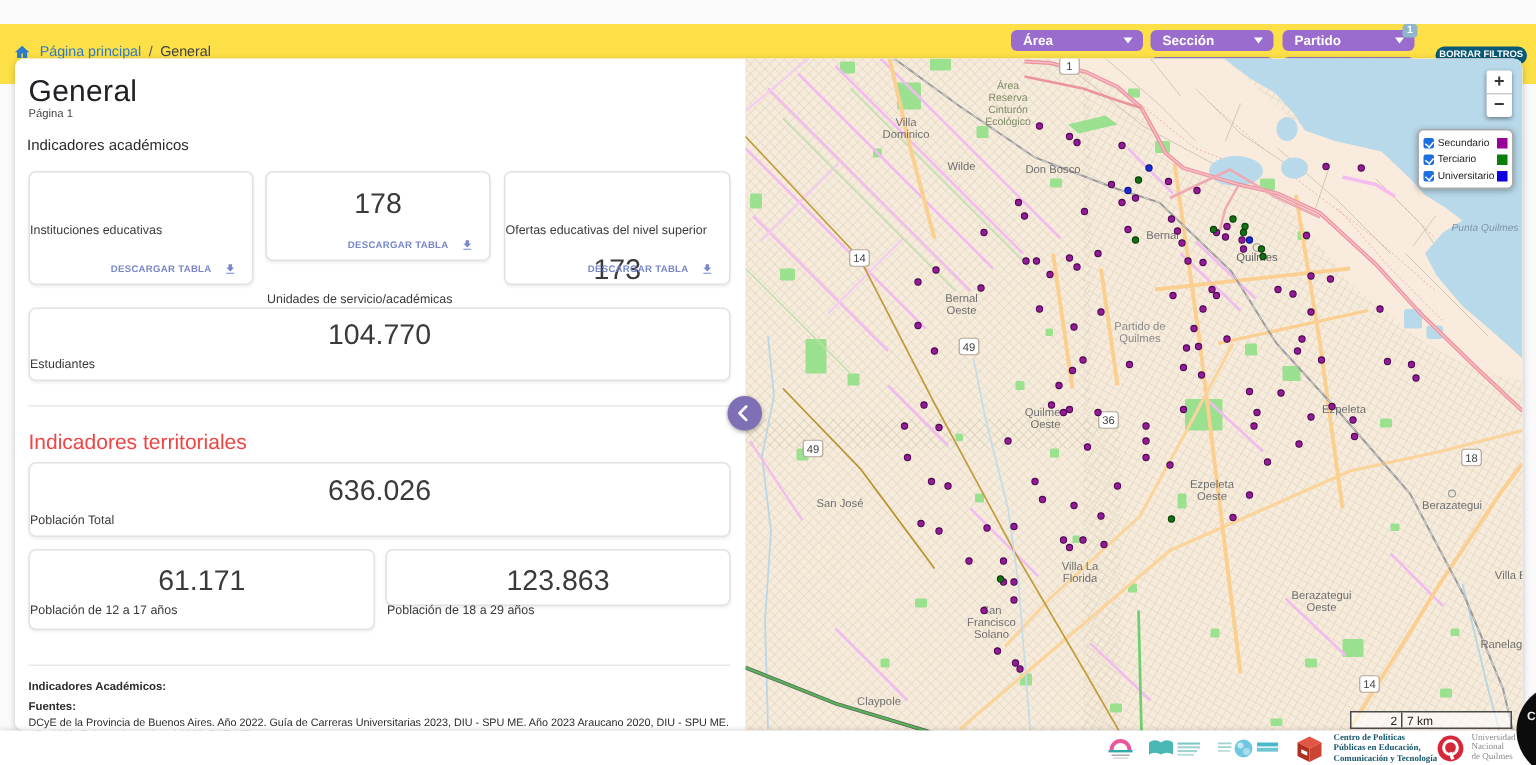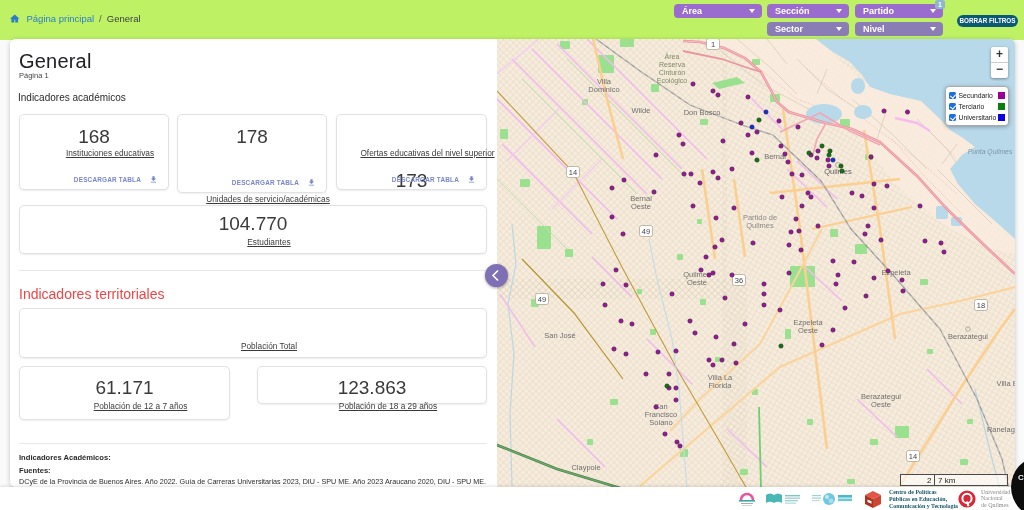--- a/index.html
+++ b/index.html
@@ -1,36 +1,36 @@
 <!DOCTYPE html>
 <html><head>
 <meta charset="utf-8">
 <style>
   * { margin:0; padding:0; box-sizing:border-box; }
   html,body { width:1024px; height:510px; overflow:hidden; font-family:"Liberation Sans", sans-serif; background:#fafafa; }
-  .topbar { position:absolute; left:0; top:0; width:1024px; height:40px; background:#bef264; }
+  .topbar { position:absolute; left:0; top:16px; width:1024px; height:40px; background:#fde047; }
   .crumb { position:absolute; left:9px; top:13px; font-size:9.5px; color:#3c4043; display:flex; align-items:center; }
   .crumb .home { width:11.5px; height:11.5px; margin-right:6px; }
   .crumb a { color:#2d7cc9; text-decoration:none; }
   .crumb .sep { margin:0 5px; color:#555; }
   .dd { position:absolute; height:14.5px; border-radius:4px; color:#fff; font-size:9px; font-weight:bold; line-height:14.5px; padding-left:8px; }
   .dd .car { position:absolute; right:7px; top:5.5px; width:0; height:0; border-left:3.5px solid transparent; border-right:3.5px solid transparent; border-top:4px solid #fff; }
   .r1 { background:#9a6ccd; top:3.5px; }
   .r2 { background:#8a7db6; top:21.5px; }
   .badge { position:absolute; left:935px; top:0px; width:10px; height:9px; background:#8fb6ca; border-radius:2.5px; color:#fff; font-size:7px; font-weight:bold; text-align:center; line-height:9px; z-index:5; }
   .borrar { position:absolute; left:957px; top:15px; width:61px; height:12px; background:#0b5a75; border-radius:7px; color:#fff; font-size:6.3px; font-weight:bold; text-align:center; line-height:12px; white-space:nowrap; }
   .card { position:absolute; left:10px; top:39px; width:1005px; height:448px; background:#fff; border-radius:6px; box-shadow:0 1px 5px rgba(0,0,0,.22); overflow:hidden; }
   .leftpane { position:absolute; left:0; top:0; width:487px; height:448px; background:#fff; }
   .h1 { position:absolute; left:9px; top:11px; font-size:20px; color:#202124; font-weight:500; letter-spacing:.2px; }
   .pag { position:absolute; left:9px; top:31.5px; font-size:7.5px; color:#444; }
   .sec1 { position:absolute; left:8px; top:53px; font-size:10px; color:#2b2b2b; font-weight:500; }
   .sec2 { position:absolute; left:9px; top:247px; font-size:14px; color:#ef4444; font-weight:500; }
   .scard { position:absolute; background:#fff; border:1px solid #e2e2e2; border-radius:5px; box-shadow:0 1px 2px rgba(0,0,0,.07); }
   .num { position:absolute; left:0; width:100%; text-align:center; font-size:19px; color:#3a3a3a; font-weight:500; }
-  .lbl { position:absolute; left:16px; width:100%; text-align:center; font-size:8.3px; color:#3a3a3a;text-decoration:underline; }
+  .lbl { position:absolute; left:0; width:100%; font-size:8.3px; color:#3a3a3a; }
   .dsc { position:absolute; right:10px; bottom:5px; font-size:6.4px; color:#7986cb; font-weight:bold; letter-spacing:.2px; display:flex; align-items:center; }
   .dsc svg { margin-left:8px; }
   .divider { position:absolute; left:9px; width:468px; height:1px; background:#e8e8e8; }
   .fnote { position:absolute; left:9px; width:469px; font-size:7.6px; color:#2b2b2b; line-height:9.5px; }
   .mapwrap { position:absolute; left:487px; top:0; width:518px; height:448px; background:#f3e7d7; }
   .zoomctl { position:absolute; left:991px; top:47px; width:17px; height:31px; background:#fff; border-radius:2px; box-shadow:0 1px 3px rgba(0,0,0,.4); z-index:10; }
   .zoomctl .z { width:17px; height:15px; text-align:center; font-size:12px; font-weight:bold; color:#333; line-height:15px; }
   .zoomctl .zline { height:1px; background:#ccc; }
   .legend { position:absolute; left:945px; top:86px; width:64px; height:40px; background:#fff; border:1px solid #aaa; border-radius:4px; box-shadow:0 1px 4px rgba(0,0,0,.3); z-index:10; padding:3px 3px; }
   .lrow { display:flex; align-items:center; height:11px; }
@@ -68,31 +68,30 @@
   <div class="borrar">BORRAR FILTROS</div>
 </div>
 
 <div class="card">
   <div class="leftpane">
     <div class="h1">General</div>
     <div class="pag">Página 1</div>
     <div class="sec1">Indicadores académicos</div>
 
     <div class="scard" style="left:9px;top:75px;width:150px;height:76px;">
-      <div class="num" style="top:11px;">168</div>
       <div class="lbl" style="top:33px;">Instituciones educativas</div>
       <div class="dsc">DESCARGAR TABLA <svg width="9" height="9" viewBox="0 0 24 24" fill="#7986cb">
             <path d="M5 20h14v-2H5v2zM19 9h-4V3H9v6H5l7 7 7-7z"></path>
             <circle cx="387" cy="72" r="2.1" fill="#951a97" stroke="#4d0b52" stroke-width="0.7"></circle>
             <circle cx="410.5" cy="73" r="2.1" fill="#951a97" stroke="#4d0b52" stroke-width="0.7"></circle>
             <circle cx="180" cy="403" r="2.1" fill="#951a97" stroke="#4d0b52" stroke-width="0.7"></circle>
             <circle cx="183" cy="407" r="2.1" fill="#951a97" stroke="#4d0b52" stroke-width="0.7"></circle>
 </svg></div>
     </div>
-    <div class="scard" style="left:167px;top:75px;width:150px;height:79px;">
+    <div class="scard" style="left:167px;top:75px;width:150px;height:60px;">
       <div class="num" style="top:11px;">178</div>
       <div class="lbl" style="top:33px;margin-top:46px;">Unidades de servicio/académicas</div>
       <div class="dsc">DESCARGAR TABLA <svg width="9" height="9" viewBox="0 0 24 24" fill="#7986cb">
             <path d="M5 20h14v-2H5v2zM19 9h-4V3H9v6H5l7 7 7-7z"></path>
             <circle cx="387" cy="72" r="2.1" fill="#951a97" stroke="#4d0b52" stroke-width="0.7"></circle>
             <circle cx="410.5" cy="73" r="2.1" fill="#951a97" stroke="#4d0b52" stroke-width="0.7"></circle>
             <circle cx="180" cy="403" r="2.1" fill="#951a97" stroke="#4d0b52" stroke-width="0.7"></circle>
             <circle cx="183" cy="407" r="2.1" fill="#951a97" stroke="#4d0b52" stroke-width="0.7"></circle>
 </svg></div>
     </div>
@@ -110,25 +109,26 @@
 
     <div class="scard" style="left:9px;top:166px;width:468px;height:49px;">
       <div class="num" style="top:7px;">104.770</div>
       <div class="lbl" style="top:31px;">Estudiantes</div>
     </div>
 
     <div class="divider" style="top:231px;"></div>
     <div class="sec2">Indicadores territoriales</div>
 
     <div class="scard" style="left:9px;top:269px;width:468px;height:50px;">
+      <div class="num" style="top:8px;">636.026</div>
       <div class="lbl" style="top:32px;">Población Total</div>
     </div>
-    <div class="scard" style="left:9px;top:327px;width:211px;height:54px;">
+    <div class="scard" style="left:9px;top:327px;width:231px;height:54px;">
       <div class="num" style="top:10px;">61.171</div>
-      <div class="lbl" style="top:34px;">Población de 12 a 7 años</div>
+      <div class="lbl" style="top:34px;">Población de 12 a 17 años</div>
     </div>
     <div class="scard" style="left:247px;top:327px;width:230px;height:38px;">
       <div class="num" style="top:10px;">123.863</div>
       <div class="lbl" style="top:34px;">Población de 18 a 29 años</div>
     </div>
 
     <div class="divider" style="top:404px;"></div>
 
     <div class="fnote" style="top:427px;font-weight:bold;">Fuentes:</div>
     <div class="fnote" style="top:414px;font-weight:bold;">Indicadores Académicos:</div>

